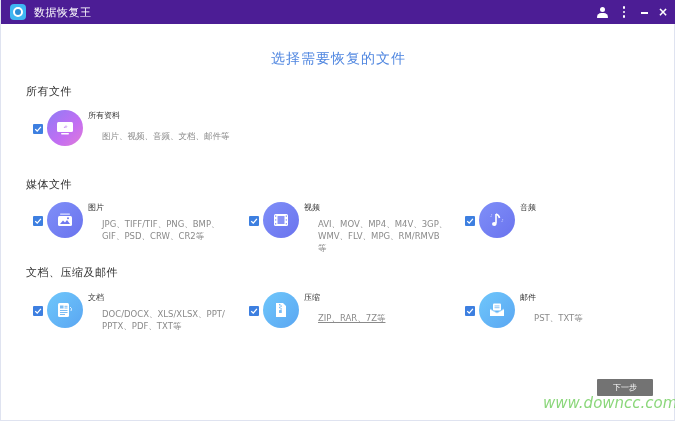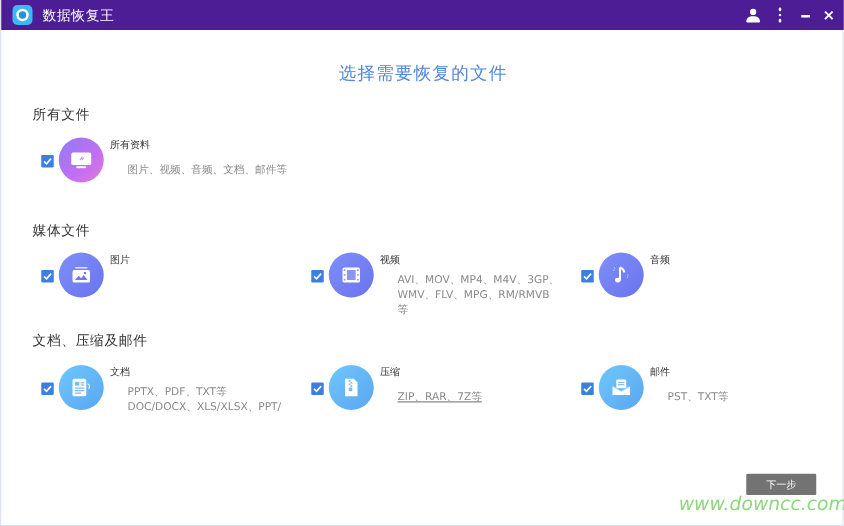--- a/index.html
+++ b/index.html
@@ -108,20 +108,22 @@
     <div class="icon-circle g-indigo">
       <svg width="16" height="14" viewBox="0 0 16 14">
           <rect x="3" y="0.5" width="10" height="1.2" rx="0.6" fill="#dfe3ff"></rect>
           <rect x="1" y="3" width="14" height="10" rx="1.5" fill="#fff"></rect>
           <path d="M3 11 L6 7.5 L8 9.5 L10 7 L13 11 Z" fill="#6f78ef"></path>
           <circle cx="11" cy="5.3" r="1" fill="#6f78ef"></circle>
         </svg>
     </div>
     <div class="item-label">图片</div>
     <div class="item-desc">
+      <div>JPG、TIFF/TIF、PNG、BMP、</div>
+      <div>GIF、PSD、CRW、CR2等</div>
     </div>
   </div>
 
   <div class="item" style="left:248px; top:202px; width:210px;">
     <div class="checkbox">
       <svg viewBox="0 0 10 10">
           <path d="M1.5 5.2 L4 7.6 L8.6 2.4" stroke="#fff" stroke-width="1.6" fill="none"></path>
         </svg>
     </div>
     <div class="icon-circle g-indigo">
@@ -181,22 +183,22 @@
             <rect x="8.5" y="5.5" width="3" height="1"></rect>
             <rect x="4" y="8" width="7.5" height="1"></rect>
             <rect x="4" y="10" width="7.5" height="1"></rect>
             <rect x="4" y="12" width="5" height="1"></rect>
           </g>
           <path d="M14 5 Q16.5 6 15 9" stroke="#e4f2ff" stroke-width="1" fill="none"></path>
         </svg>
     </div>
     <div class="item-label">文档</div>
     <div class="item-desc">
+      <div>DOC/DOCX、XLS/XLSX、PPT/</div>
       <div>PPTX、PDF、TXT等</div>
-      <div>DOC/DOCX、XLS/XLSX、PPT/</div>
     </div>
   </div>
 
   <div class="item" style="left:248px; top:292px; width:210px;">
     <div class="checkbox">
       <svg viewBox="0 0 10 10">
           <path d="M1.5 5.2 L4 7.6 L8.6 2.4" stroke="#fff" stroke-width="1.6" fill="none"></path>
         </svg>
     </div>
     <div class="icon-circle g-blue">

